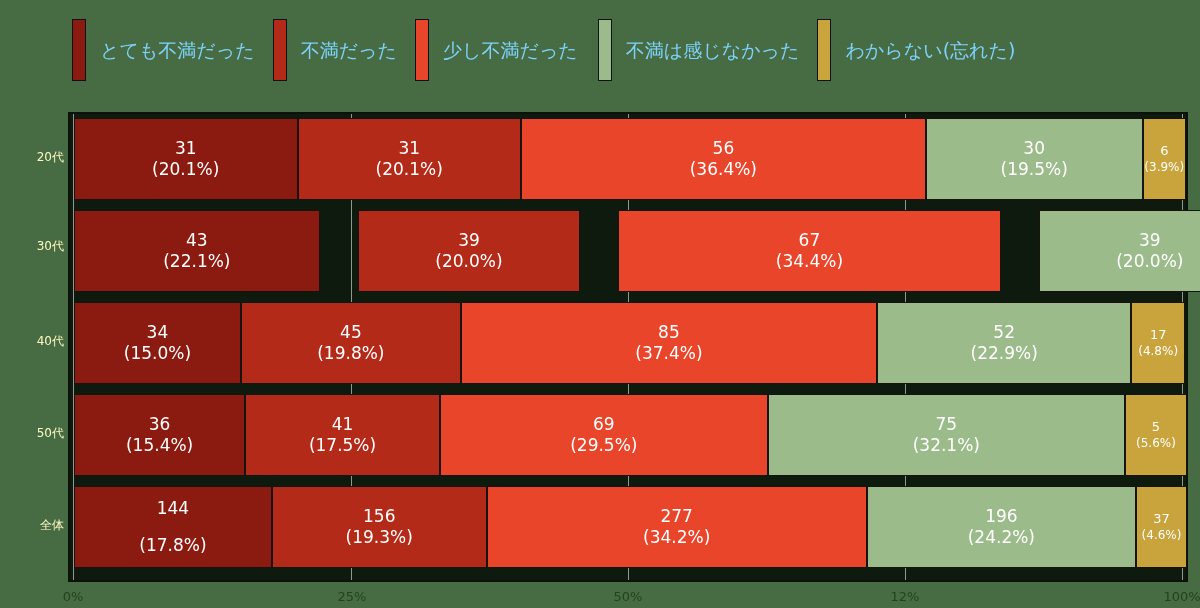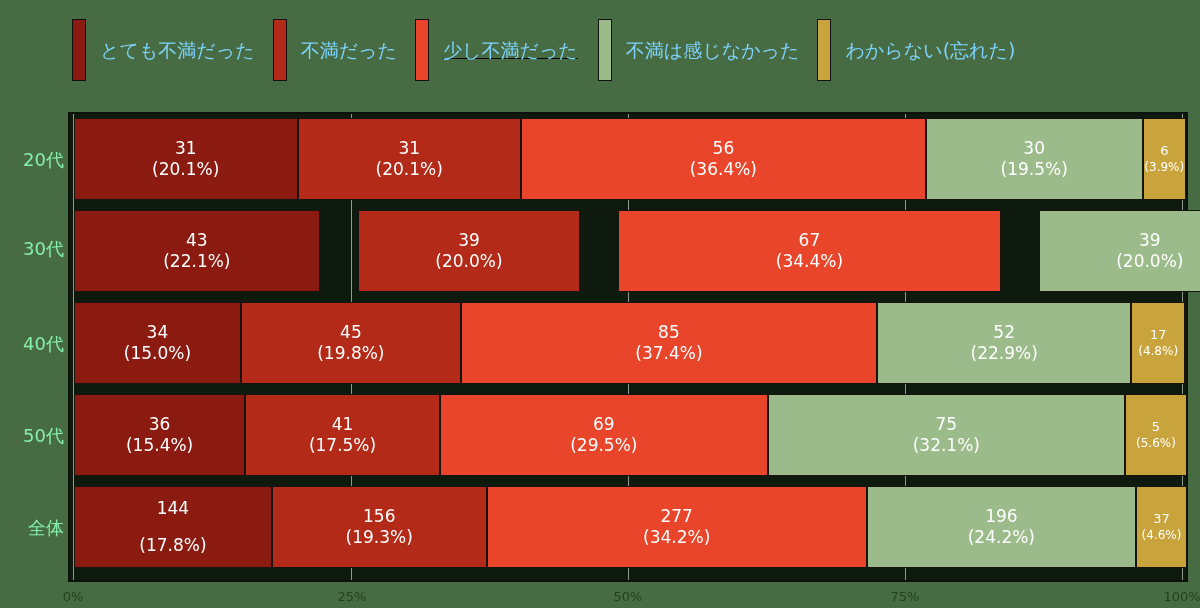--- a/index.html
+++ b/index.html
@@ -30,21 +30,21 @@
   }
   .legend-label{
     margin-left:14px;
     font-size:19px;
     color:#7dd3fc;
     white-space:nowrap;
     line-height:1;
   }
   #li0{margin-right:18px;}
   #li1{margin-right:18px;}
-  #li2{margin-right:20px;text-decoration:underline;}
+  #li2{margin-right:20px;}
   #li3{margin-right:18px;}
 
   
   #plot{
     position:absolute;
     left:68px;top:112px;
     width:1120px;height:470px;
     background:#0d1a0d;
     border:2px solid #0a120a;
     box-sizing:border-box;
@@ -74,22 +74,22 @@
   .seg .v1{font-size:17px;line-height:1.25;}
   .seg .v2{font-size:17px;line-height:1.25;}
   .seg.small .v1{font-size:13px;}
   .seg.small .v2{font-size:12px;}
 
   
   .ylabel{
     position:absolute;
     left:0;width:64px;
     text-align:right;
-    font-size:18px;
-    color:#86efac;
+    font-size:12px;
+    color:#fef9c3;
     line-height:1;
   }
   .xlabel{
     position:absolute;
     top:590px;
     font-size:13px;
     color:#23431f;
     transform:translateX(-50%);
     line-height:1;
   }
@@ -240,14 +240,14 @@
       <div class="seg small" style="background: rgb(201, 163, 60); flex: 0 0 4.6%;">
         <div class="v1">37</div>
         <div class="v2">(4.6%)</div>
       </div>
     </div>
   </div>
 
 <div class="xlabel" id="xl0" style="left: 73px;">0%</div>
 <div class="xlabel" id="xl1" style="left: 352px;">25%</div>
 <div class="xlabel" id="xl2" style="left: 628px;">50%</div>
-<div class="xlabel" id="xl3" style="left: 905px;">75%</div>
+<div class="xlabel" id="xl3" style="left: 905px;">12%</div>
 <div class="xlabel" id="xl4" style="left: 1182px;">100%</div>
 
 </body></html>

